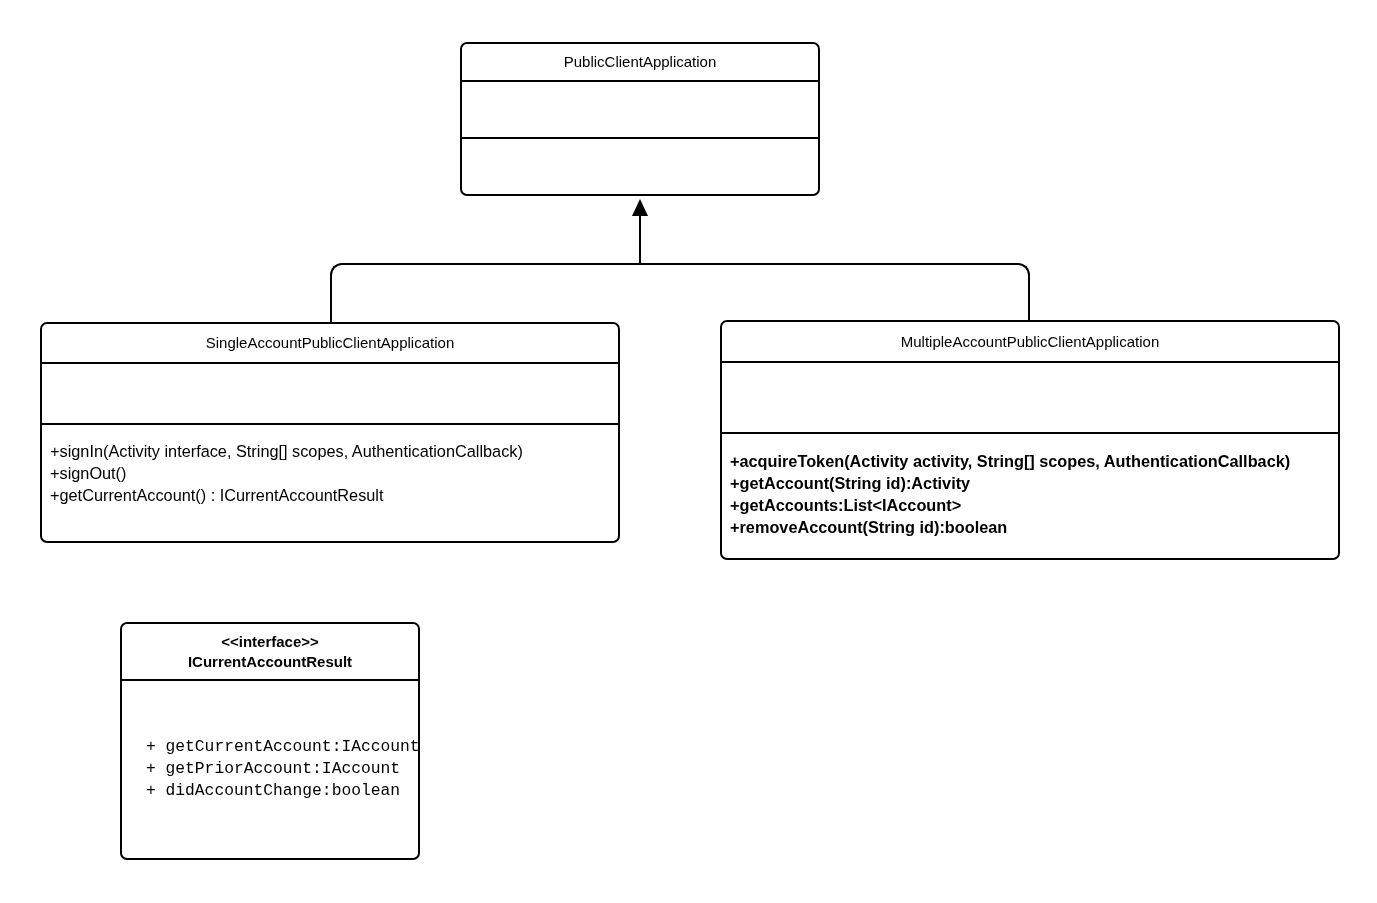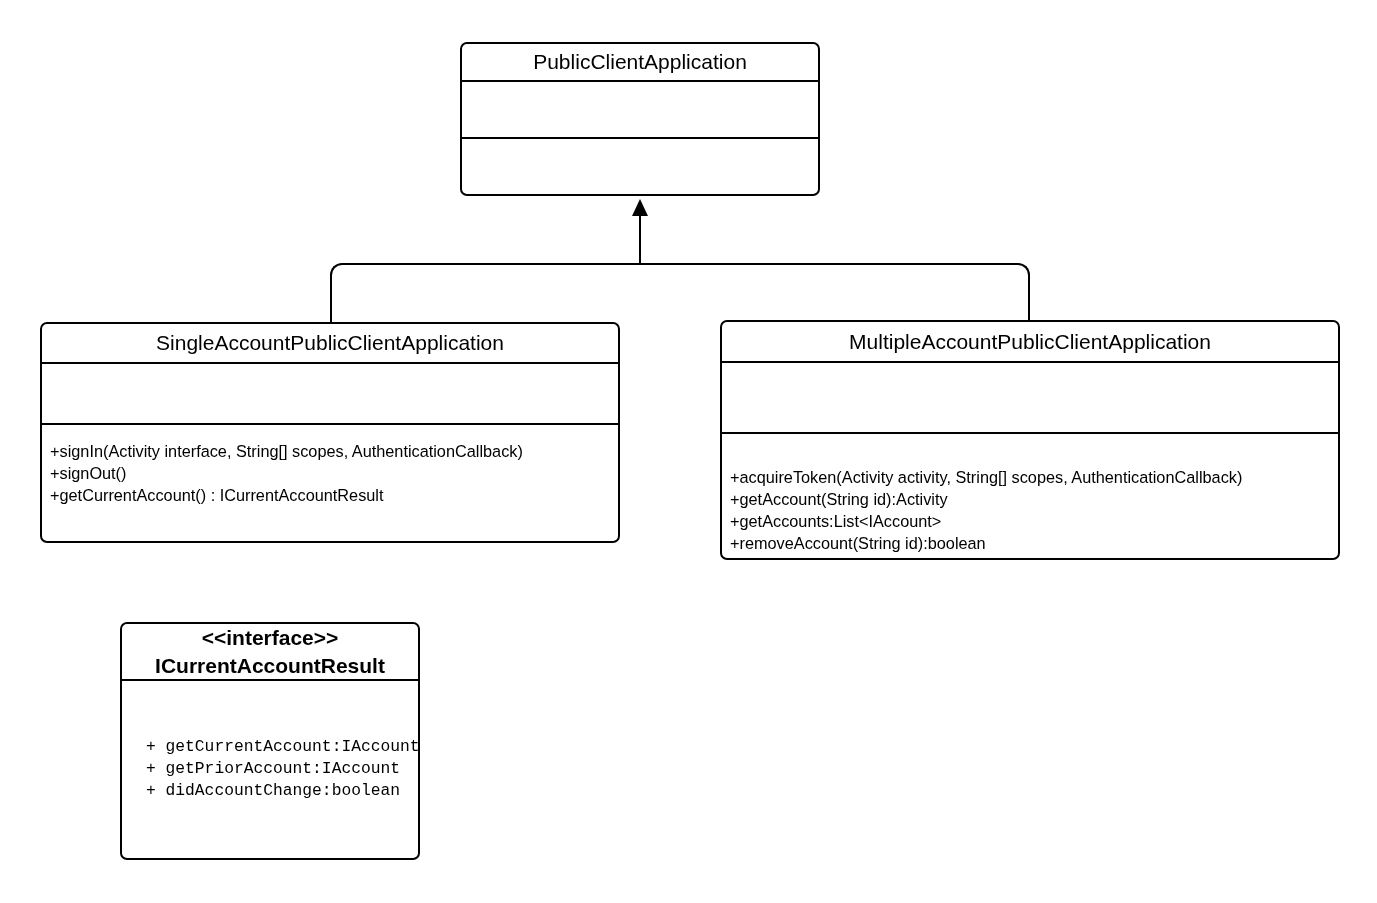--- a/index.html
+++ b/index.html
@@ -40,21 +40,21 @@
 
   
   .comp-header {
     display: flex;
     flex-direction: column;
     align-items: center;
     justify-content: center;
     text-align: center;
   }
   .class-title {
-    font-size: 21px;
+    font-size: 15px;
     color: #000000;
     line-height: 1.32;
     white-space: nowrap;
   }
   .class-title.stereo-line,
   .class-title.bold-name {
     font-weight: bold;
   }
 
   
@@ -143,21 +143,21 @@
     </div>
   </div>
 
   <div class="uml-box" style="left:720px; top:320px; width:620px; height:240px;">
     <div class="uml-compartment comp-header" style="height:39px;justify-content:center;">
       <div class="class-title">MultipleAccountPublicClientApplication</div>
     </div>
     <div class="uml-compartment comp-body" style="height:71px;">
       <ul class="member-list"></ul>
     </div>
-    <div class="uml-compartment comp-body" style="flex:1; padding-top:32px;">
+    <div class="uml-compartment comp-body" style="flex:1; padding-top:16px;font-weight:bold;">
       <ul class="member-list">
           <li>+acquireToken(Activity activity, String[] scopes, AuthenticationCallback)</li>
           <li>+getAccount(String id):Activity</li>
           <li>+getAccounts:List&lt;IAccount&gt;</li>
           <li>+removeAccount(String id):boolean</li>
         </ul>
     </div>
   </div>
 
   <div class="uml-box" style="left:120px; top:622px; width:300px; height:238px;">

